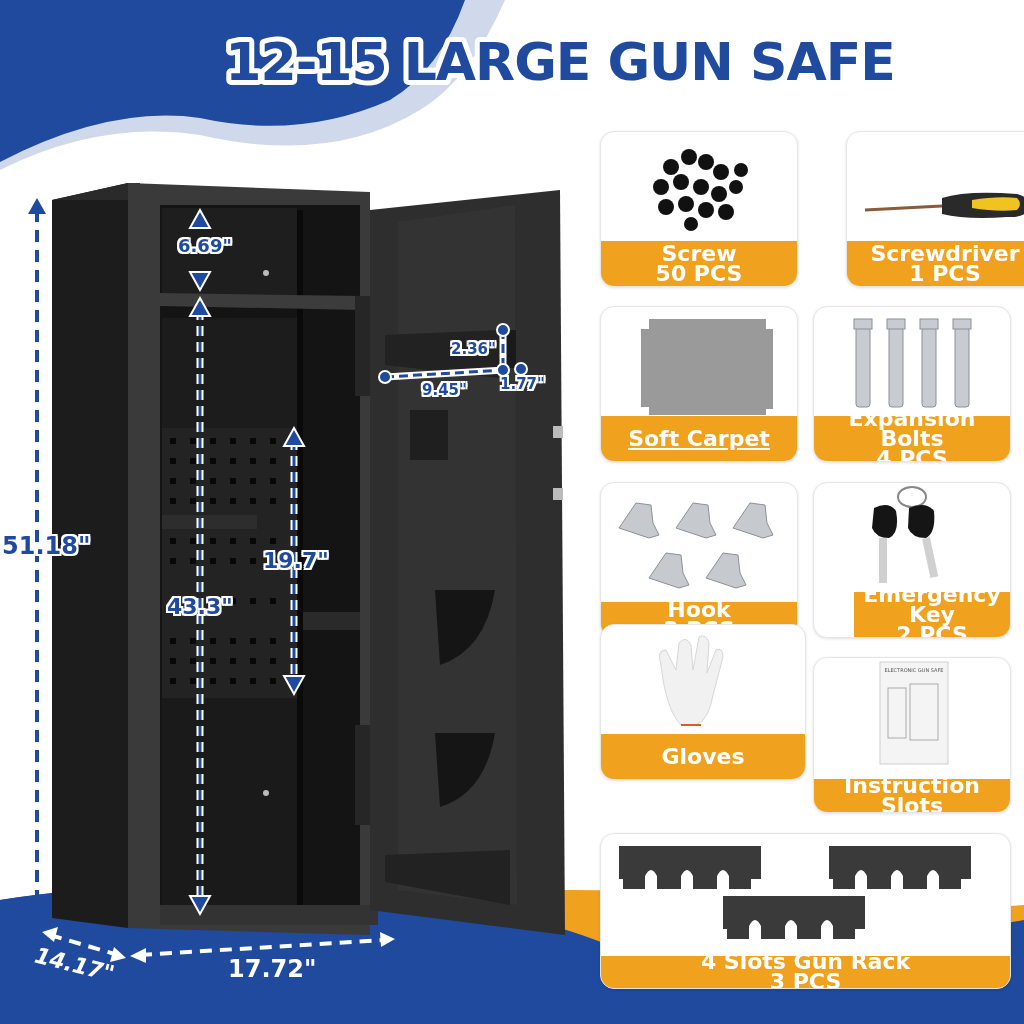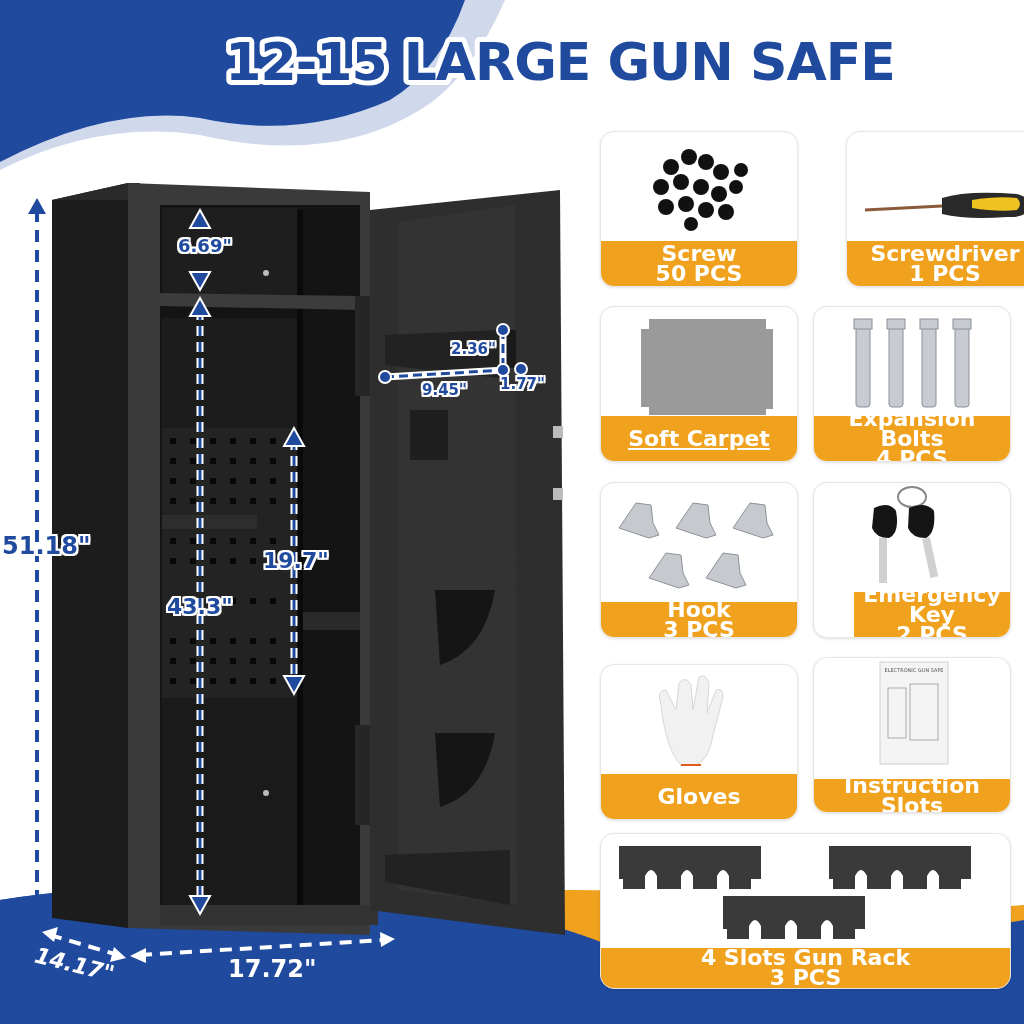--- a/index.html
+++ b/index.html
@@ -281,21 +281,21 @@
     <path d="M95 25 Q112 18 120 28 Q122 50 112 55 Q98 55 94 45 Z" fill="#151515"></path>
     <rect x="65" y="55" width="8" height="45" fill="#d0d0d0"></rect>
     <rect x="108" y="55" width="8" height="40" fill="#d0d0d0" transform="rotate(-12 112 55)"></rect>
   </svg>
   <div class="label" style="height:45px;margin-left:40px;">
     <span>Emergency Key</span>
     <span>2 PCS</span>
   </div>
 </div>
 
-<div class="card" style="left:600px;top:664px;width:196px;height:154px;">
+<div class="card" style="left:600px;top:624px;width:196px;height:154px;padding-left:8px;">
   <svg class="img" viewBox="0 0 196 110" style="height:110px;">
     <g fill="#f1f1f1" stroke="#d6d6d6" stroke-width="1">
       <path d="M60 40 Q55 25 65 25 L75 45 L78 18 Q85 10 90 20 L92 45 L98 12 Q105 8 108 18 L106 48 L115 25 Q122 22 122 32 L112 70 Q108 95 95 100 L80 100 Q65 85 60 40 Z"></path>
     </g>
     <path d="M80 100 L100 100" stroke="#e05a1a" stroke-width="2"></path>
   </svg>
   <div class="label" style="height:45px;">
     <span>Gloves</span>
   </div>
 </div>
@@ -313,17 +313,17 @@
 </div>
 
 <div class="card" style="left:600px;top:833px;width:409px;height:154px;">
   <svg class="img" viewBox="0 0 409 110" style="height:110px;">
     <g fill="#3a3a3a">
       <path d="M18 12 L160 12 L160 45 L150 45 L150 55 L128 55 L128 42 Q122 30 116 42 L116 55 L92 55 L92 42 Q86 30 80 42 L80 55 L56 55 L56 42 Q50 30 44 42 L44 55 L22 55 L22 45 L18 45 Z"></path>
       <path d="M228 12 L370 12 L370 45 L360 45 L360 55 L338 55 L338 42 Q332 30 326 42 L326 55 L302 55 L302 42 Q296 30 290 42 L290 55 L266 55 L266 42 Q260 30 254 42 L254 55 L232 55 L232 45 L228 45 Z"></path>
       <path d="M122 62 L264 62 L264 95 L254 95 L254 105 L232 105 L232 92 Q226 80 220 92 L220 105 L196 105 L196 92 Q190 80 184 92 L184 105 L160 105 L160 92 Q154 80 148 92 L148 105 L126 105 L126 95 L122 95 Z"></path>
     </g>
   </svg>
-  <div class="label" style="height:40px;text-align:center;">
+  <div class="label" style="height:32px;text-align:center;">
     <span>4 Slots Gun Rack</span>
     <span>3 PCS</span>
   </div>
 </div>
 
 </body></html>

